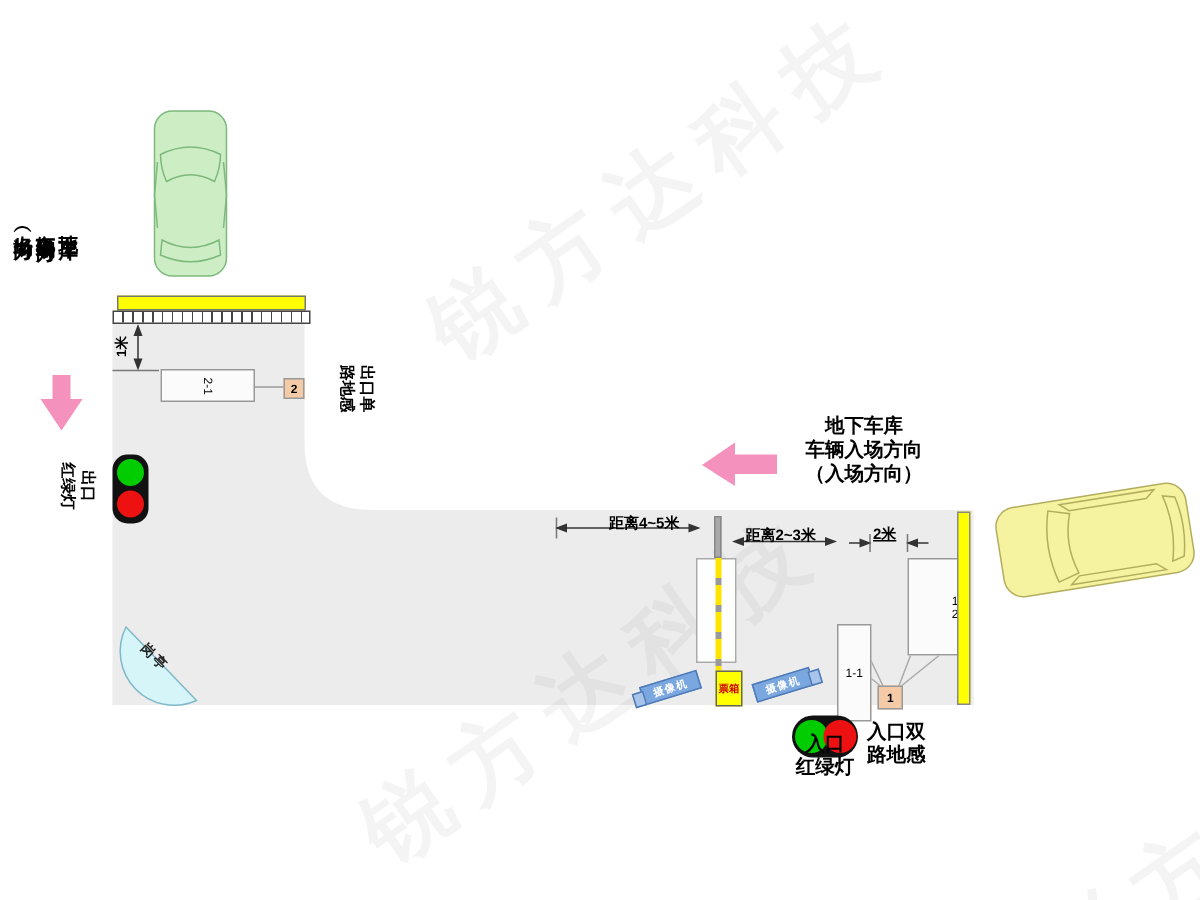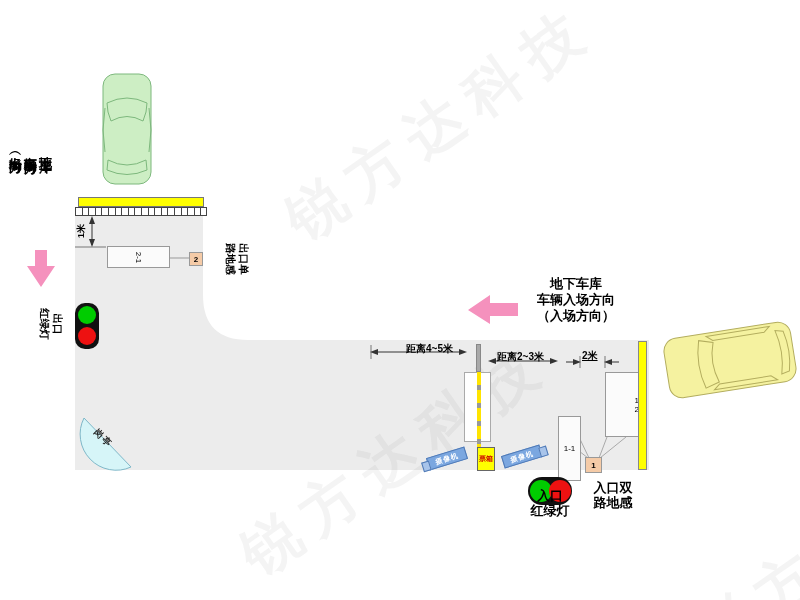--- a/index.html
+++ b/index.html
@@ -69,21 +69,21 @@
   .cam-right::after{right:-7px;}
   
   .ystrip{left:638px;top:341px;width:9px;height:129px;background:#ffff00;border:1px solid #888;box-sizing:border-box;}
   
   .dimtext{font-size:10px;font-weight:bold;white-space:nowrap;}
   
   .lbl{font-size:13px;font-weight:bold;line-height:15px;text-align:center;white-space:nowrap;}
   .entry-dir{left:500px;top:276px;width:152px;line-height:16px;}
   .entry-barrier-lbl{left:404px;top:479px;width:124px;}
   .entry-light-lbl{left:520px;top:488px;width:60px;}
-  .entry-sensor-lbl{left:578px;top:480px;width:70px;text-align:center;font-family:Liberation Serif, serif;}
+  .entry-sensor-lbl{left:578px;top:480px;width:70px;text-align:left;font-family:Liberation Serif, serif;}
   
   .booth-txt{left:86px;top:432px;width:34px;text-align:center;font-size:9px;font-weight:bold;
              color:#222;transform:rotate(45deg);letter-spacing:2px;}
 </style>
 </head>
 <body>
 
 <div id="stage">
 
   <svg class="abs" style="left:0;top:0" width="800" height="600" viewBox="0 0 800 600">

